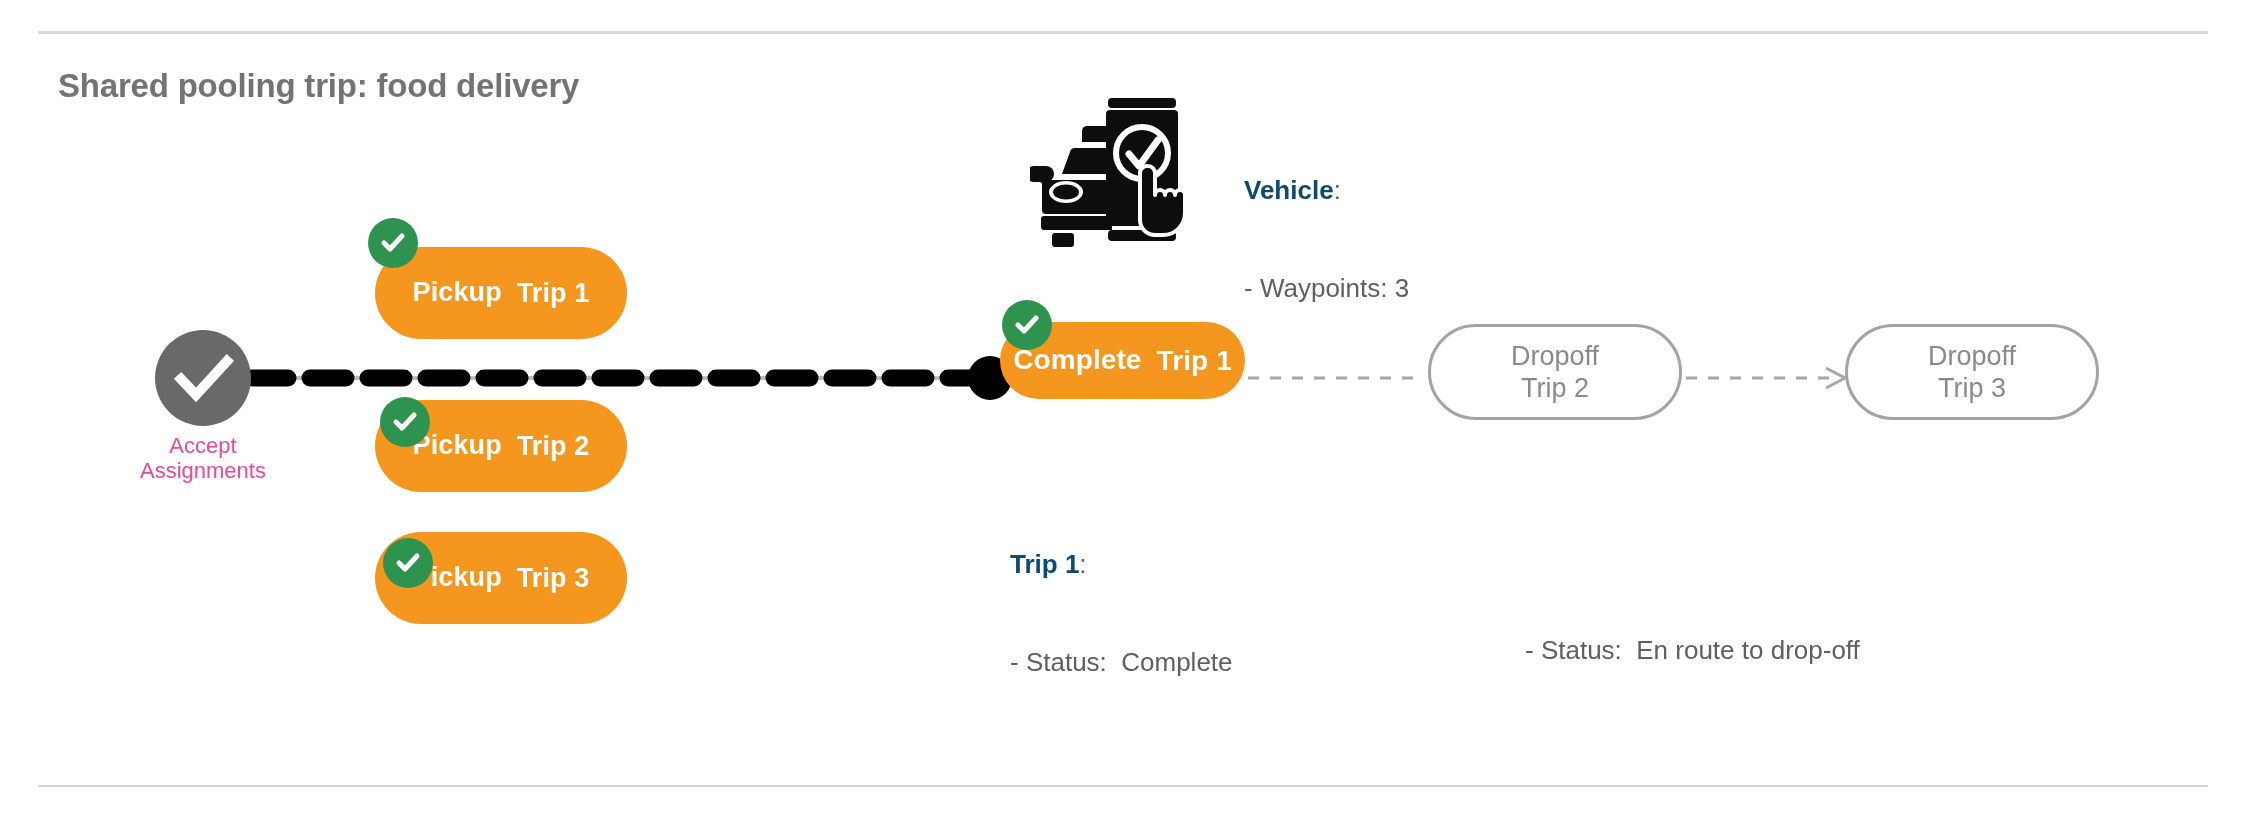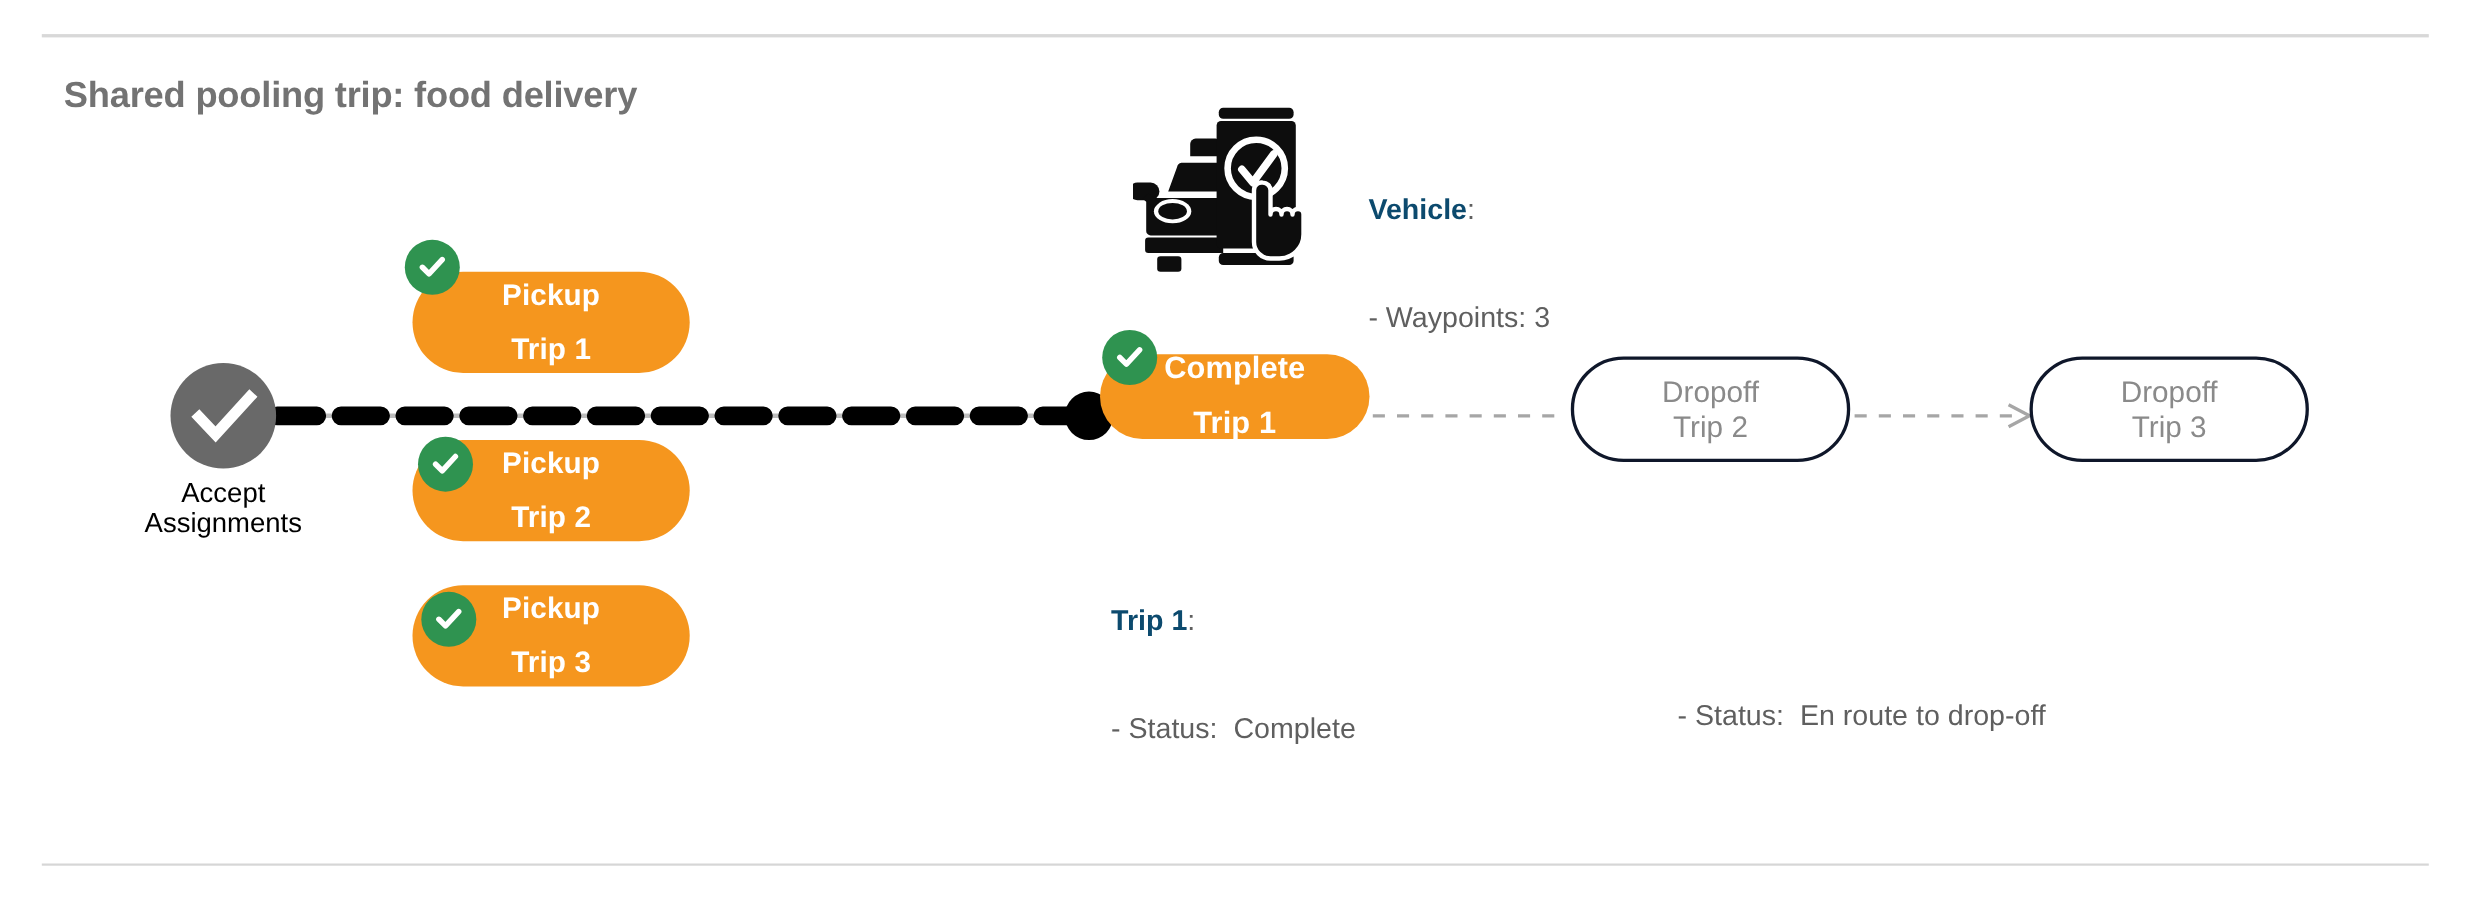--- a/index.html
+++ b/index.html
@@ -70,33 +70,33 @@
     border-radius: 50%;
     background: #696969;
   }
   .accept-circle svg { display: block; }
   .accept-label {
     position: absolute;
     left: -62px;
     top: 104px;
     width: 220px;
     text-align: center;
-    font-size: 25px;
+    font-size: 22px;
     line-height: 1.13;
-    color: #000000;
+    color: #ec4899;
   }
 
   
   .pill {
     position: absolute;
     border-radius: 100px;
     background: #f5961e;
     color: #ffffff;
     display: flex;
-    flex-direction: column;
+    flex-direction: row;
     align-items: center;
     justify-content: center;
     font-size: 27px;
     font-weight: bold;
     line-height: 1.17;
     letter-spacing: 0.1px;
     gap: 15px;
   }
   .pill .l2 { margin-top: 2px; }
 
@@ -121,21 +121,21 @@
   }
   .badge-p1 { left: 368px; top: 218px; }
   .badge-p2 { left: 380px; top: 397px; }
   .badge-p3 { left: 383px; top: 538px; }
   .badge-complete { left: 1002px; top: 300px; }
 
   
   .pill-outline {
     position: absolute;
     border-radius: 100px;
-    border: 3px solid #0f172a;
+    border: 3px solid #a3a3a3;
     background: #ffffff;
     color: #8a8a8a;
     display: flex;
     flex-direction: column;
     align-items: center;
     justify-content: center;
     font-size: 27px;
     line-height: 1.2;
     box-sizing: border-box;
   }

